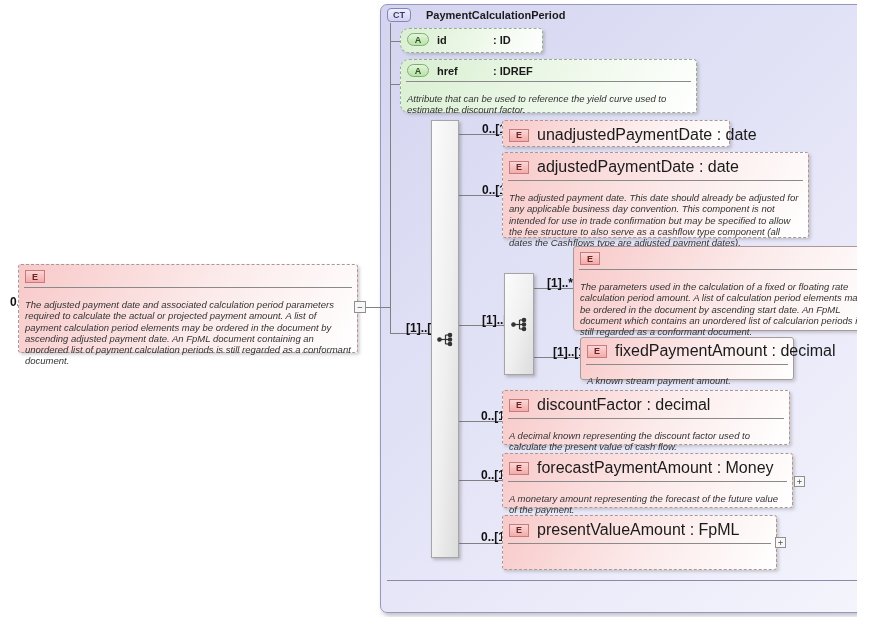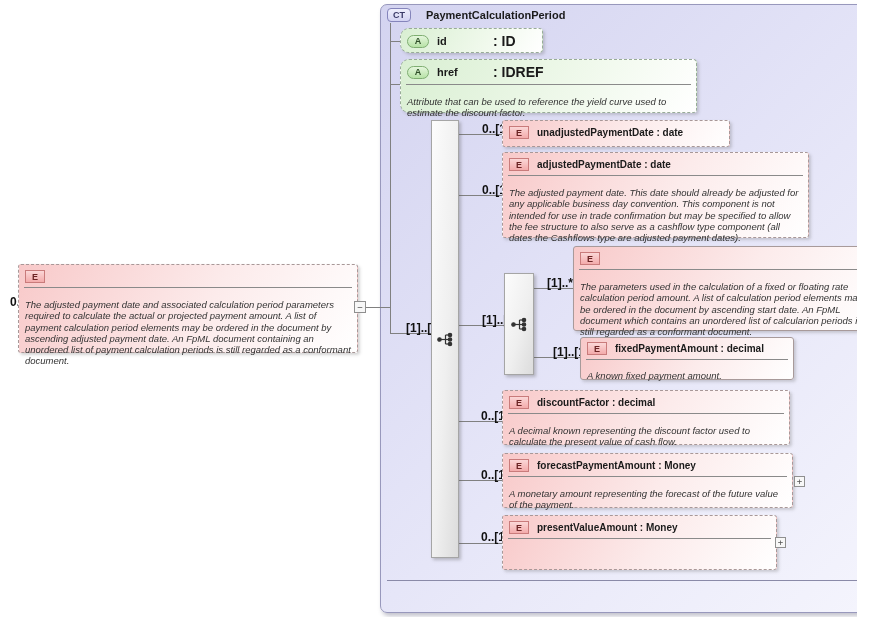--- a/index.html
+++ b/index.html
@@ -34,23 +34,23 @@
   
   .box{position:absolute;box-sizing:border-box;border-radius:3px;
     box-shadow:2px 2px 3px rgba(90,90,90,.25);}
   .box.pink{background:linear-gradient(120deg,#f8c9c9 0%,#fcebeb 55%,#ffffff 100%);}
   .box.green{background:linear-gradient(120deg,#d9efd2 0%,#f0f9ec 60%,#ffffff 100%);
     border-radius:9px 4px 4px 9px;}
   .box.dashed{border:1px dashed #a89898;}
   .box.green.dashed{border:1px dashed #98ab98;}
   .box.solid{border:1px solid #a89a9a;}
   .trow{display:flex;align-items:center;gap:8px;padding:5px 6px 3px 6px;}
-  .etitle{font-size:10px;font-weight:bold;color:#1a1a1a;white-space:nowrap;}
+  .etitle{font-size:16px;font-weight:normal;color:#1a1a1a;white-space:nowrap;}
   .aname{font-size:11px;font-weight:bold;color:#1a1a1a;width:48px;}
-  .atype{font-size:14px;font-weight:bold;color:#1a1a1a;}
+  .atype{font-size:11px;font-weight:bold;color:#1a1a1a;}
   .tsep{height:1px;background:#8a8a8a;margin:1px 5px 0 5px;}
   .edesc{font-size:9.5px;font-style:italic;color:#333;line-height:11.3px;
     padding:3px 6px 3px 6px;margin-top:8px;}
   
   .seqbar{position:absolute;box-sizing:border-box;border:1px solid #a5a5a5;
     background:linear-gradient(to bottom right,#fcfcfc 0%,#efefef 55%,#dcdcdc 100%);
     box-shadow:2px 2px 3px rgba(90,90,90,.35);
     display:flex;align-items:center;justify-content:center;}
   
   .hline,.vline{position:absolute;background:#808080;}
@@ -180,21 +180,21 @@
   </div>
   <div class="expander" style="left:877px;top:281px;">+</div>
 
   <div class="card-label" style="left:545px;top:345px;">[1]..[1]</div>
   <div class="box pink solid" style="left:580px;top:337px;width:214px;height:43px;">
     <div class="trow" style="padding-top:4px;">
       <span class="badge e">E</span>
       <span class="etitle">fixedPaymentAmount : decimal</span>
     </div>
     <div class="tsep"></div>
-    <div class="edesc" style="padding-top:2px;">A known fixed payment amount.</div>
+    <div class="edesc" style="padding-top:2px;">A known stream payment amount.</div>
   </div>
 
   <div class="card-label" style="left:473px;top:409px;">0..[1]</div>
   <div class="box pink dashed" style="left:502px;top:390px;width:288px;height:55px;">
     <div class="trow">
       <span class="badge e">E</span>
       <span class="etitle">discountFactor : decimal</span>
     </div>
     <div class="tsep"></div>
     <div class="edesc">A decimal known representing the discount factor used to calculate the present value of cash flow.</div>
@@ -208,19 +208,19 @@
     </div>
     <div class="tsep"></div>
     <div class="edesc">A monetary amount representing the forecast of the future value of the payment.</div>
   </div>
   <div class="expander" style="left:794px;top:476px;">+</div>
 
   <div class="card-label" style="left:473px;top:530px;">0..[1]</div>
   <div class="box pink dashed" style="left:502px;top:515px;width:275px;height:55px;">
     <div class="trow">
       <span class="badge e">E</span>
-      <span class="etitle">presentValueAmount : Money</span>
+      <span class="etitle">presentValueAmount : FpML</span>
     </div>
     <div class="tsep"></div>
   </div>
   <div class="expander" style="left:775px;top:537px;">+</div>
 
 </div>
 
 </body></html>

